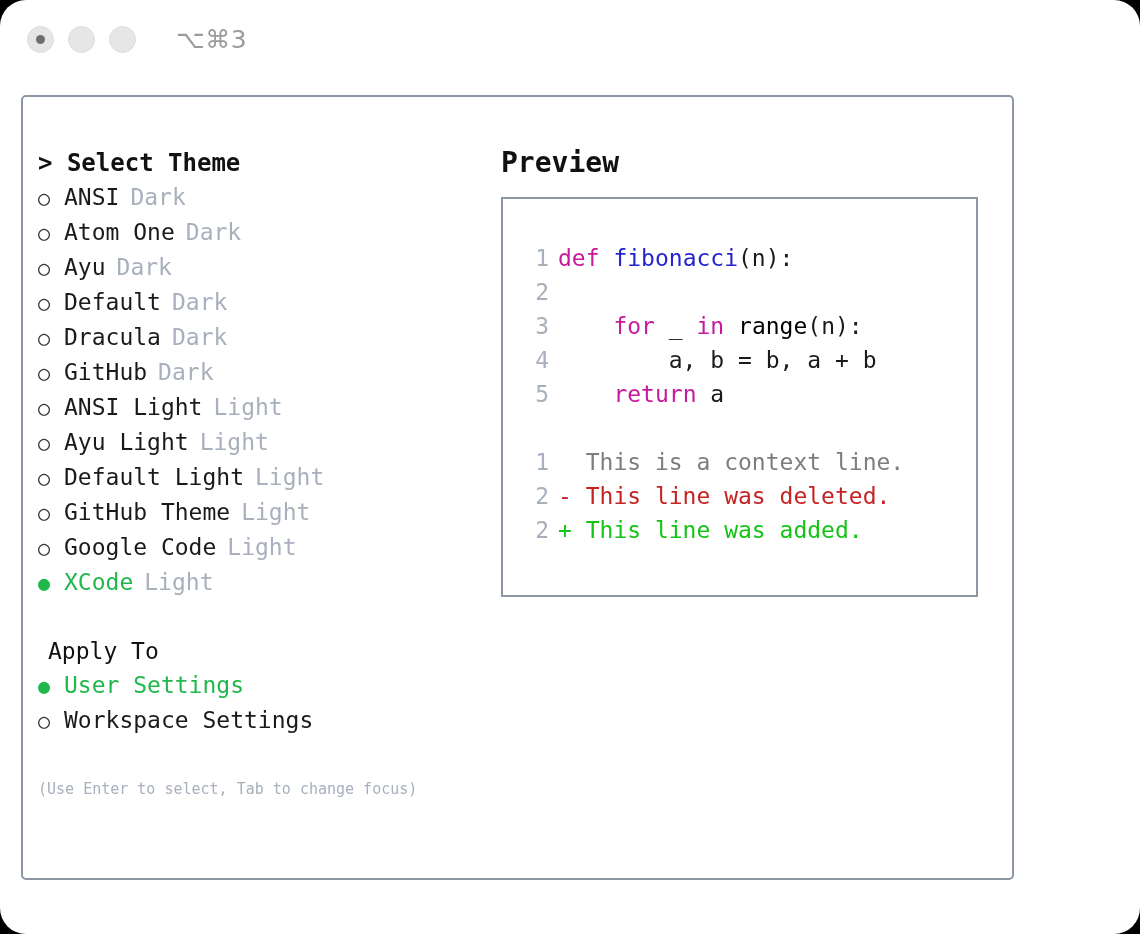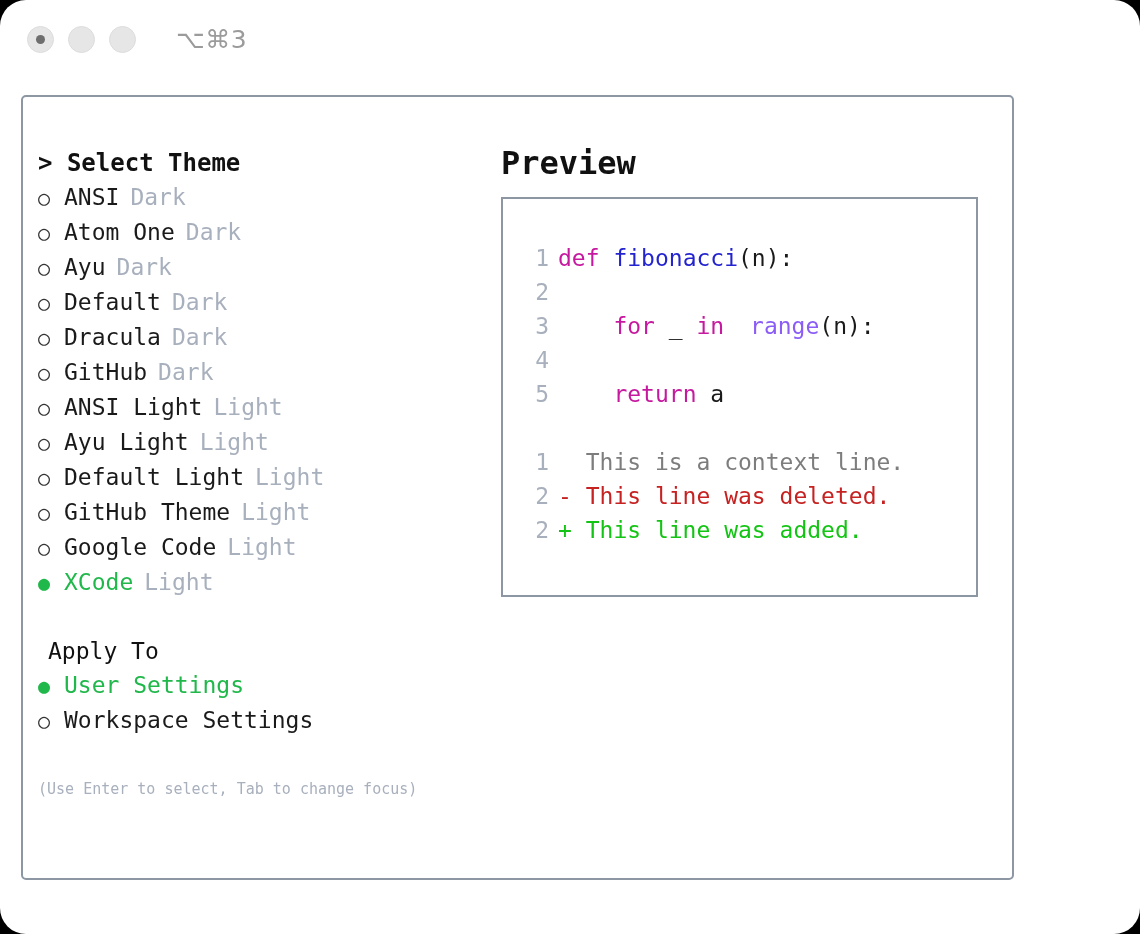--- a/index.html
+++ b/index.html
@@ -122,21 +122,21 @@
     white-space: pre-wrap;
   }
 
   
   .right-col {
     position: absolute;
     left: 478px; top: 49px;
     width: 500px;
   }
   .preview-title {
-    font-size: 32px;
+    font-size: 28px;
     font-weight: bold;
     color: #111111;
     line-height: 34px;
   }
   .preview-box {
     margin-top: 17px;
     width: 477px;
     height: 400px;
     border: 2px solid #8d96a3;
     background: #ffffff;
@@ -155,21 +155,21 @@
     flex: 0 0 28px;
     text-align: right;
     margin-right: 9px;
   }
   .code-text { white-space: pre; }
   .spacer-line { height: 34px; }
 
   .tok-kw   { color: #c6199f; }
   .tok-fn   { color: #2323cf; }
   .tok-num  { color: #2323cf; }
-  .tok-call { color: #8b5cf6; margin-left: 12px; }
+  .tok-call { color: #000000; }
   .tok-pl   { color: #1a1a1a; }
   .tok-ctx  { color: #7d7d7d; }
   .tok-del  { color: #c62222; }
   .tok-add  { color: #14c414; }
 </style>
 </head>
 <body>
 
 <div class="window">
 
@@ -213,21 +213,21 @@
         <div class="hint">(Use Enter to select, Tab to change focus)</div>
       </div>
 
       <div class="right-col">
         <div class="preview-title">Preview</div>
         <div class="preview-box">
           <div id="code-block">
               <div class="code-line"><span class="ln">1</span><span class="code-text"><span class="tok-kw">def </span><span class="tok-fn">fibonacci</span><span class="tok-pl">(n):</span></span></div>
               <div class="code-line"><span class="ln">2</span></div>
               <div class="code-line"><span class="ln">3</span><span class="code-text"><span class="tok-pl">    </span><span class="tok-kw">for</span><span class="tok-pl"> _ </span><span class="tok-kw">in</span><span class="tok-pl"> </span><span class="tok-call">range</span><span class="tok-pl">(n):</span></span></div>
-              <div class="code-line"><span class="ln">4</span></div>
+              <div class="code-line"><span class="ln">4</span><span class="code-text"><span class="tok-pl">        a, b = b, a + b</span></span></div>
               <div class="code-line"><span class="ln">5</span><span class="code-text"><span class="tok-pl">    </span><span class="tok-kw">return</span><span class="tok-pl"> a</span></span></div>
             </div>
           <div class="spacer-line"></div>
           <div id="diff-block">
               <div class="code-line"><span class="ln">1</span><span class="code-text"><span class="tok-ctx">  This is a context line.</span></span></div>
               <div class="code-line"><span class="ln">2</span><span class="code-text"><span class="tok-del">- This line was deleted.</span></span></div>
               <div class="code-line"><span class="ln">2</span><span class="code-text"><span class="tok-add">+ This line was added.</span></span></div>
             </div>
         </div>
       </div>

